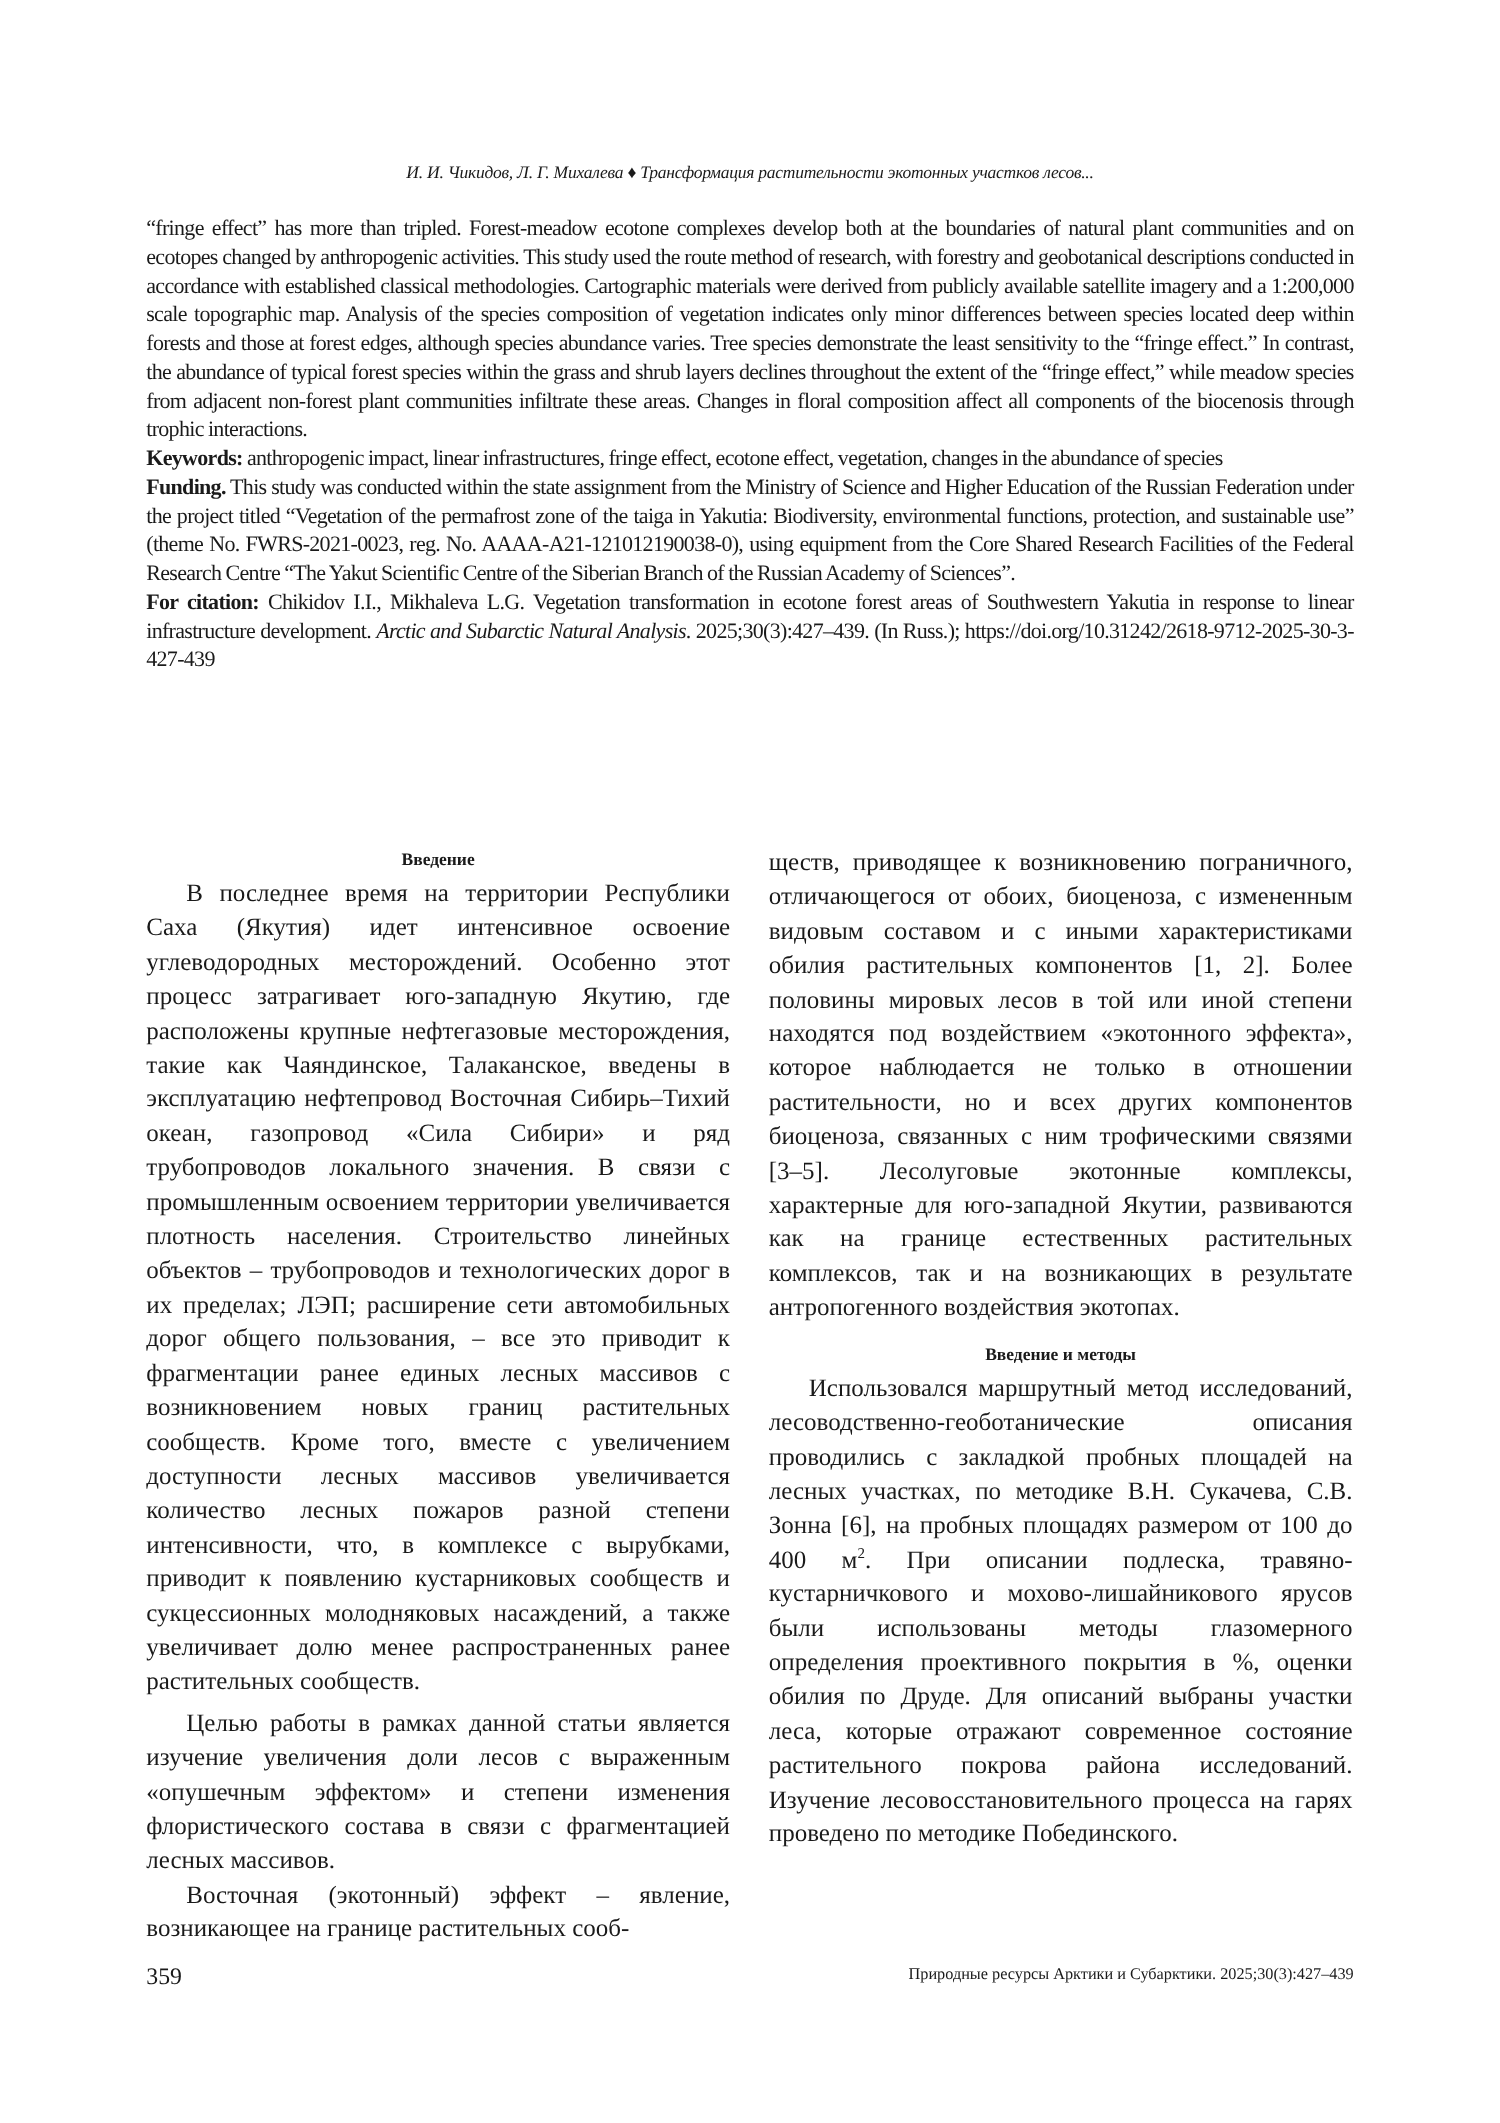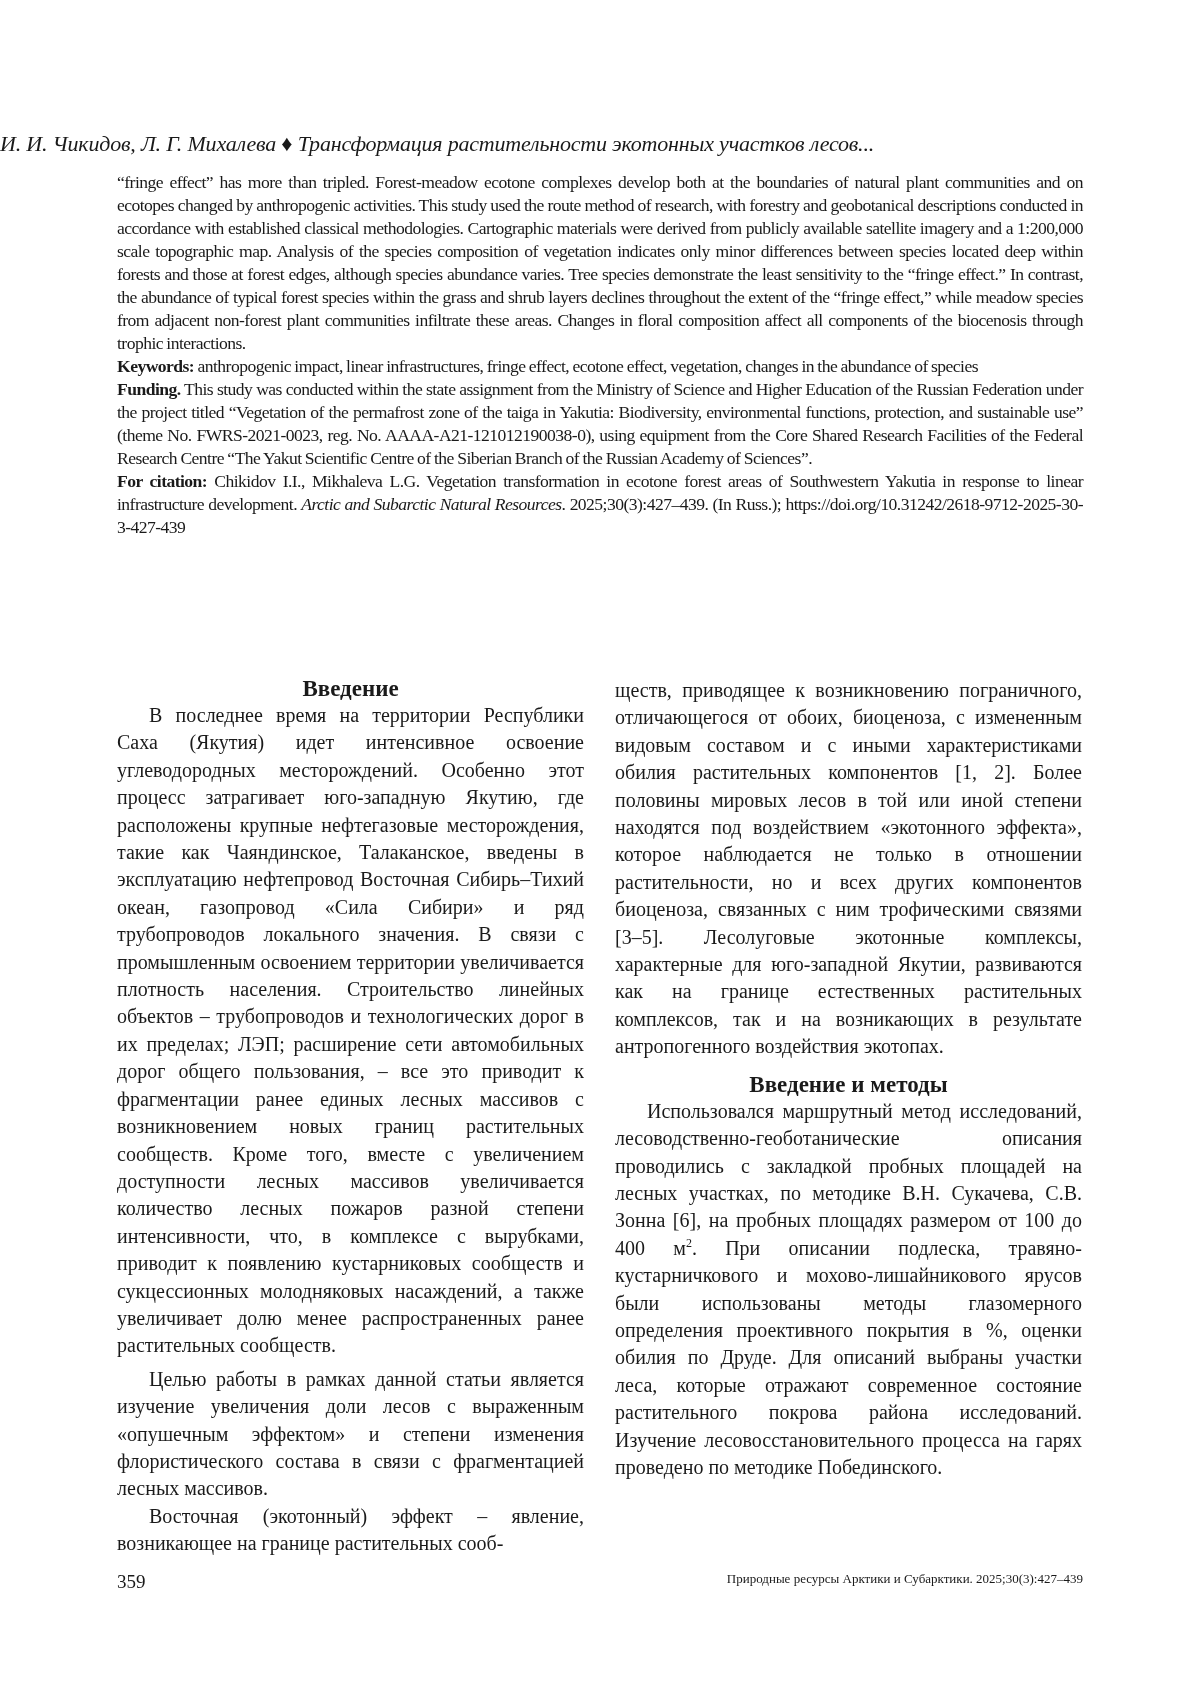--- a/index.html
+++ b/index.html
@@ -3,40 +3,40 @@
   <meta charset="utf-8">
   <style>
     html, body { margin: 0; padding: 0; background: #ffffff; }
     body {
       width: 1200px; height: 1698px; position: relative; overflow: hidden;
       color: #1a1a1a;
       font-family: "Liberation Serif", "DejaVu Serif", serif;
     }
     .running-head {
       position: absolute; top: 131px; left: 0; width: 1200px;
-      text-align: left; font-style: italic; font-size: 22px; letter-spacing: -0.2px;
+      text-align: center; font-style: italic; font-size: 14px; letter-spacing: -0.2px;
     }
     .abstract {
       position: absolute; top: 171px; left: 117px; width: 966px;
       font-size: 17.6px; line-height: 23px; text-align: justify;
       letter-spacing: -0.55px; word-spacing: -0.5px;
     }
     .abstract p { margin: 0; }
     .abstract b { font-weight: bold; }
     .abstract i { font-style: italic; }
     .col {
       position: absolute; top: 675px; width: 467px;
       font-size: 20px; line-height: 27.4px; text-align: justify;
       hyphens: manual;
     }
     .col.left { left: 117px; }
     .col.right { left: 615px; top: 677px; }
     .col p { margin: 0; text-indent: 32px; }
     .col h2 {
-      margin: 0; font-size: 23px; font-weight: bold; text-align: center;
+      margin: 0; font-size: 14px; font-weight: bold; text-align: center;
       line-height: 27px; text-indent: 0;
     }
     .col h2.mid { margin-top: 10px; }
     .col p + p.gap { margin-top: 6px; }
     .footer-left {
       position: absolute; top: 1571px; left: 117px; font-size: 19px;
     }
     .footer-right {
       position: absolute; top: 1571px; right: 117px; font-size: 13px; text-align: right;
     }
@@ -48,21 +48,21 @@
 <div class="running-head">
   <span>И. И. Чикидов, Л. Г. Михалева</span>
   <span>♦</span>
   <span>Трансформация растительности экотонных участков лесов...</span>
 </div>
 
 <div class="abstract">
   <p>“fringe effect” has more than tripled. Forest-meadow ecotone complexes develop both at the boundaries of natural plant communities and on ecotopes changed by anthropogenic activities. This study used the route method of research, with forestry and geobotanical descriptions conducted in accordance with established classical methodologies. Cartographic materials were derived from publicly available satellite imagery and a 1:200,000 scale topographic map. Analysis of the species composition of vegetation indicates only minor differences between species located deep within forests and those at forest edges, although species abundance varies. Tree species demonstrate the least sensitivity to the “fringe effect.” In contrast, the abundance of typical forest species within the grass and shrub layers declines throughout the extent of the “fringe effect,” while meadow species from adjacent non-forest plant communities infiltrate these areas. Changes in floral composition affect all components of the biocenosis through trophic interactions.</p>
   <p><b>Keywords:</b><span> anthropogenic impact, linear infrastructures, fringe effect, ecotone effect, vegetation, changes in the abundance of species</span></p>
   <p><b>Funding.</b><span> This study was conducted within the state assignment from the Ministry of Science and Higher Education of the Russian Federation under the project titled “Vegetation of the permafrost zone of the taiga in Yakutia: Biodiversity, environmental functions, protection, and sustainable use” (theme No. FWRS-2021-0023, reg. No. AAAA-A21-121012190038-0), using equipment from the Core Shared Research Facilities of the Federal Research Centre “The Yakut Scientific Centre of the Siberian Branch of the Russian Academy of Sciences”.</span></p>
-  <p><b>For citation:</b><span> Chikidov I.I., Mikhaleva L.G. Vegetation transformation in ecotone forest areas of Southwestern Yakutia in response to linear infrastructure development. </span><i>Arctic and Subarctic Natural Resources</i><span>. 2025;30(3):427–439. (In Russ.); https://doi.org/10.31242/2618-9712-2025-30-3-427-439</span></p>
+  <p><b>For citation:</b><span> Chikidov I.I., Mikhaleva L.G. Vegetation transformation in ecotone forest areas of Southwestern Yakutia in response to linear infrastructure development. </span><i>Arctic and Subarctic Natural Analysis</i><span>. 2025;30(3):427–439. (In Russ.); https://doi.org/10.31242/2618-9712-2025-30-3-427-439</span></p>
 </div>
 
 <div class="col left">
   <h2>Введение</h2>
   <p>В последнее время на территории Республики Саха (Якутия) идет интенсивное освоение углеводородных месторождений. Особенно этот процесс затрагивает юго-западную Якутию, где расположены крупные нефтегазовые месторождения, такие как Чаяндинское, Талаканское, введены в эксплуатацию нефтепровод Восточная Сибирь–Тихий океан, газопровод «Сила Сибири» и ряд трубопроводов локального значения. В связи с промышленным освоением территории увеличивается плотность населения. Строительство линейных объектов – трубопроводов и технологических дорог в их пределах; ЛЭП; расширение сети автомобильных дорог общего пользования, – все это приводит к фрагментации ранее единых лесных массивов с возникновением новых границ растительных сообществ. Кроме того, вместе с увеличением доступности лесных массивов увеличивается количество лесных пожаров разной степени интенсивности, что, в комплексе с вырубками, приводит к появлению кустарниковых сообществ и сукцессионных молодняковых насаждений, а также увеличивает долю менее распространенных ранее растительных сообществ.</p>
   <p class="gap">Целью работы в рамках данной статьи является изучение увеличения доли лесов с выраженным «опушечным эффектом» и степени изменения флористического состава в связи с фрагментацией лесных массивов.</p>
   <p>Восточная (экотонный) эффект – явление, возникающее на границе растительных сооб-</p>
 </div>
 
 <div class="col right">

